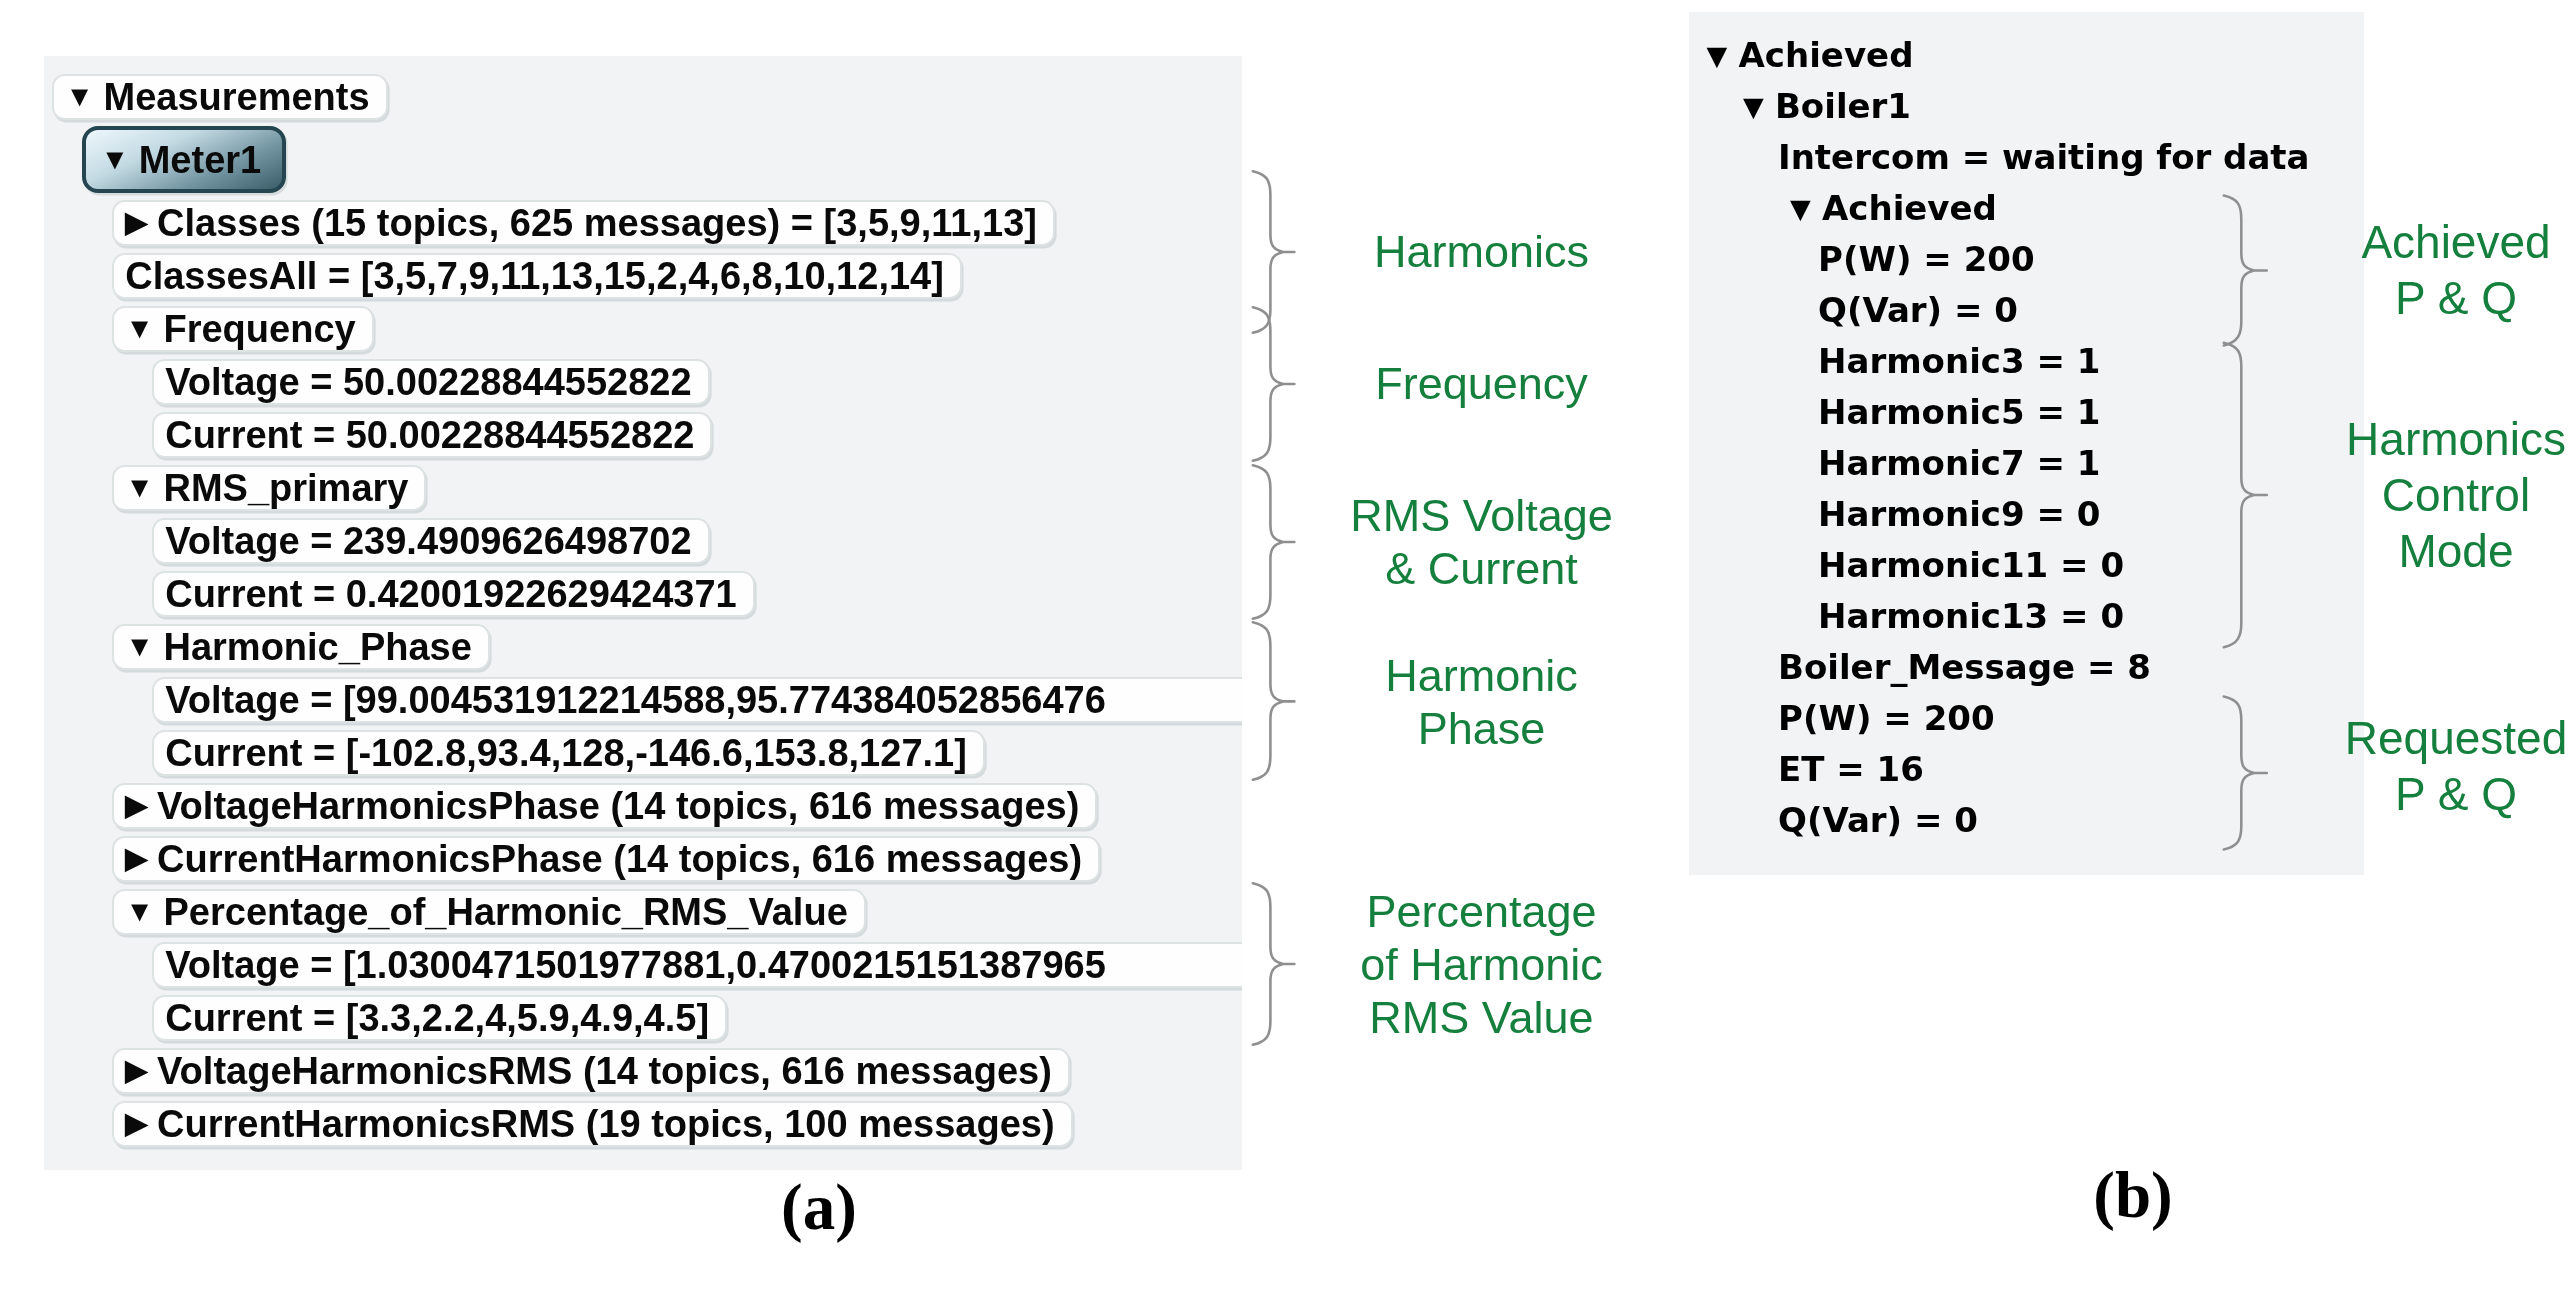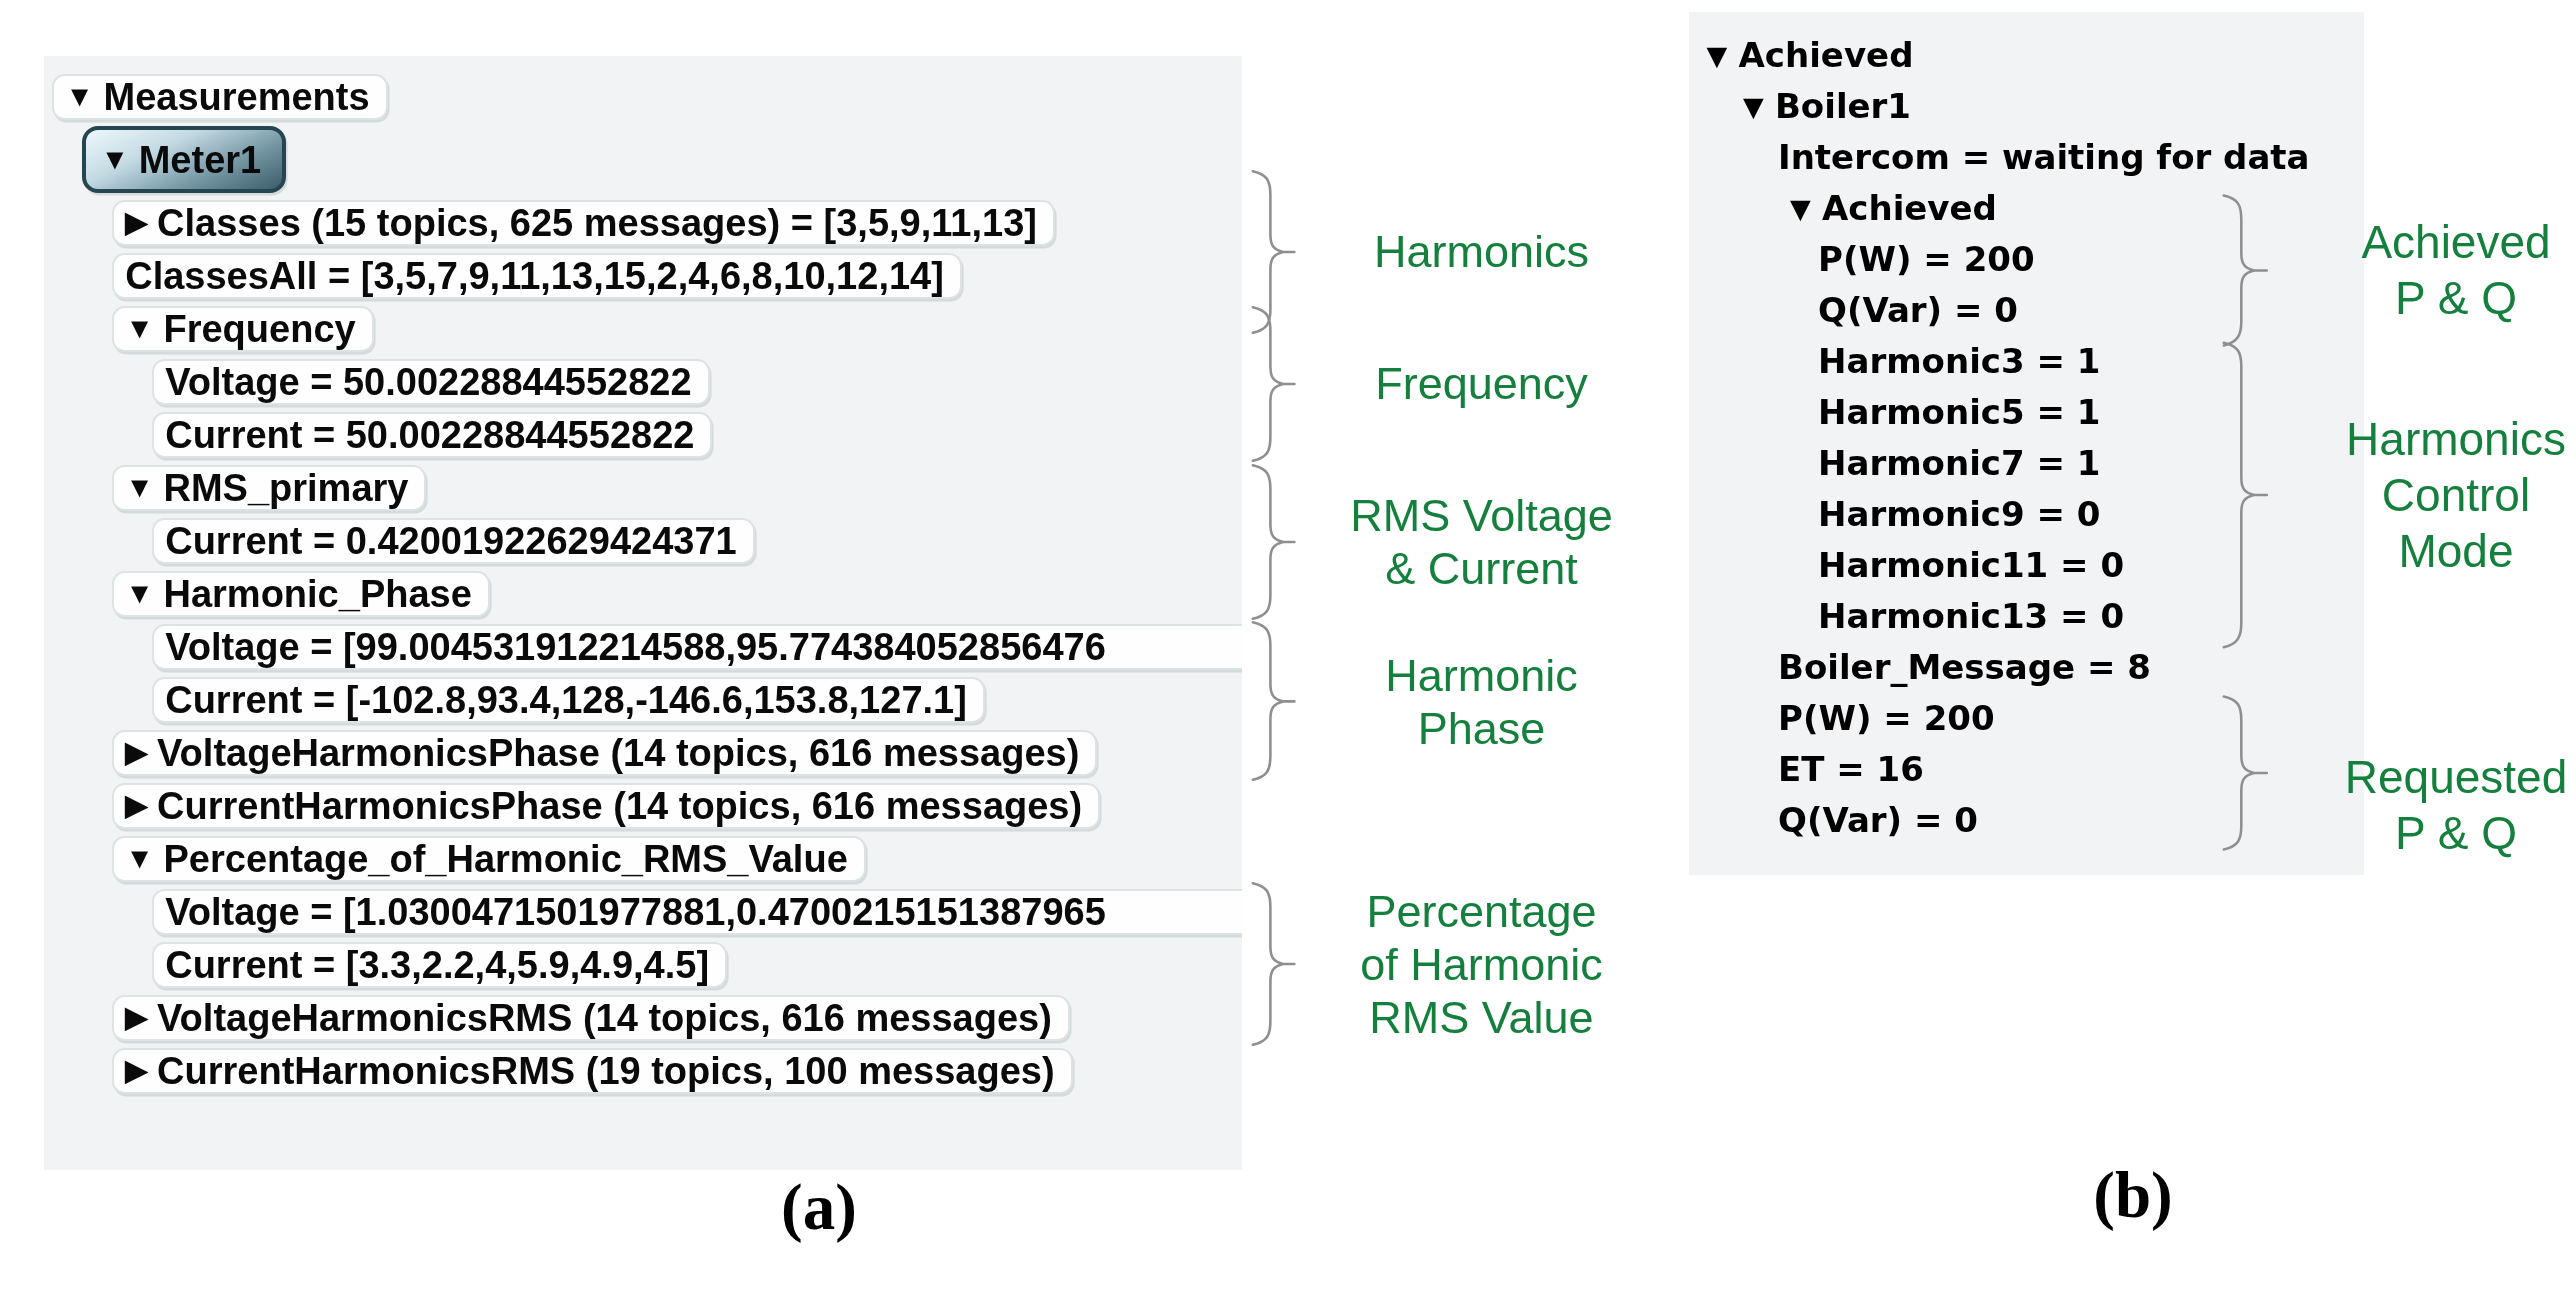--- a/index.html
+++ b/index.html
@@ -104,20 +104,26 @@
       </span>
     </div>
 
     <div class="a-row a-ind2">
       <span class="chip">
         <span class="arrow">▼</span>
         <span>RMS_primary</span>
       </span>
     </div>
 
+    <div class="a-row a-ind3">
+      <span class="chip">
+        <span class="arrow"></span>
+        <span>Voltage = 239.4909626498702</span>
+      </span>
+    </div>
 
     <div class="a-row a-ind3">
       <span class="chip">
         <span class="arrow"></span>
         <span>Current = 0.42001922629424371</span>
       </span>
     </div>
 
     <div class="a-row a-ind2">
       <span class="chip">
@@ -306,21 +312,21 @@
 
   <div class="ann ann-b" style="top:214px">
     <div>Achieved</div>
     <div>P &amp; Q</div>
   </div>
   <div class="ann ann-b" style="top:411px">
     <div>Harmonics</div>
     <div>Control</div>
     <div>Mode</div>
   </div>
-  <div class="ann ann-b" style="top:749px">
+  <div class="ann ann-b" style="top:710px">
     <div>Requested</div>
     <div>P &amp; Q</div>
   </div>
 
   <div class="caption" style="left:715px;top:1170px">(a)</div>
   <div class="caption" style="left:2029px;top:1158px">(b)</div>
 
 </div>
 
 

